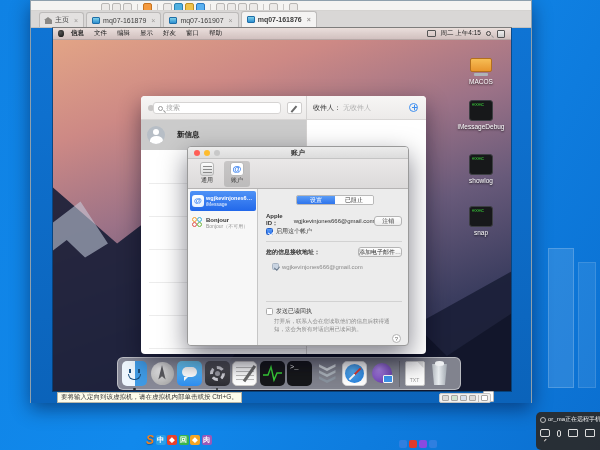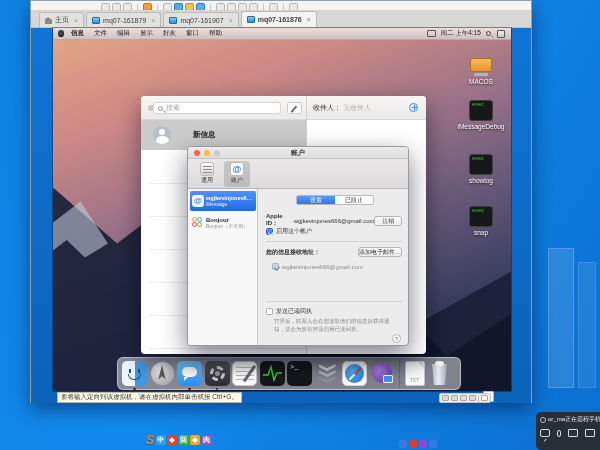--- a/index.html
+++ b/index.html
@@ -233,21 +233,21 @@
           <div class="abs compose">
             <span class="pen"></span>
           </div>
           <div class="abs f" style="left:172px;top:7px;gap:2px">
             <span style="font-size:7px;color:#333">收件人：</span>
             <span style="font-size:7px;color:#b0b0b0">无收件人</span>
           </div>
           <div class="abs plus-circ" style="left:268px;top:7px"></div>
         </div>
         <div class="abs vdiv"></div>
-        <div class="abs convo f" style="padding-left:12px;gap:22px">
+        <div class="abs convo f" style="padding-left:6px;gap:12px">
           <div class="avatar">
               <span class="hd"></span>
               <span class="bd"></span>
             </div>
           <div style="font-size:7.5px;font-weight:bold;color:#222">新信息</div>
         </div>
         <div class="sep" style="top:87px"></div>
         <div class="sep" style="top:120px"></div>
         <div class="sep" style="top:153px"></div>
         <div class="sep" style="top:186px"></div>

